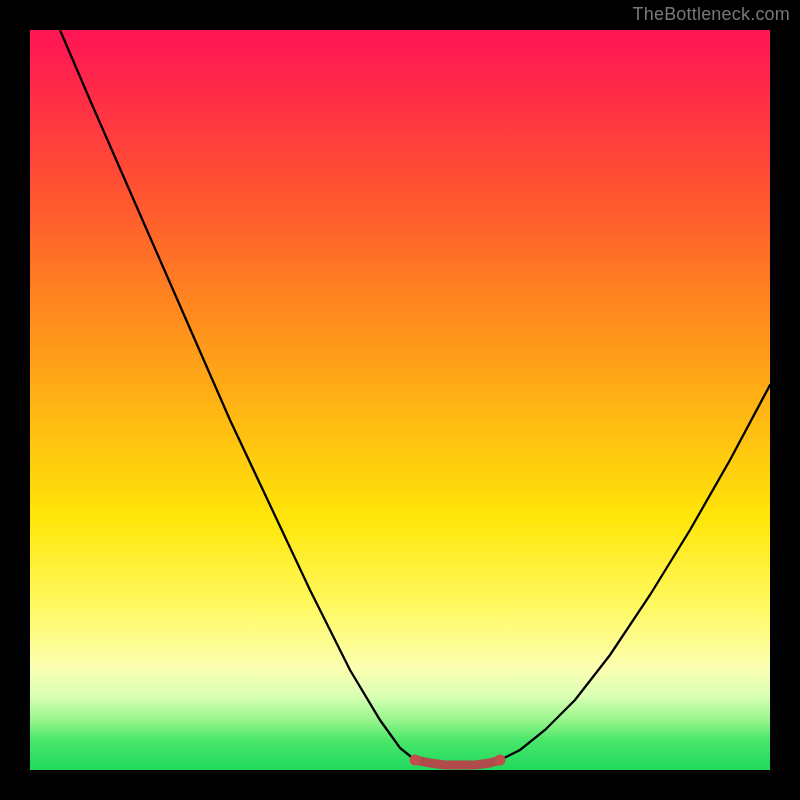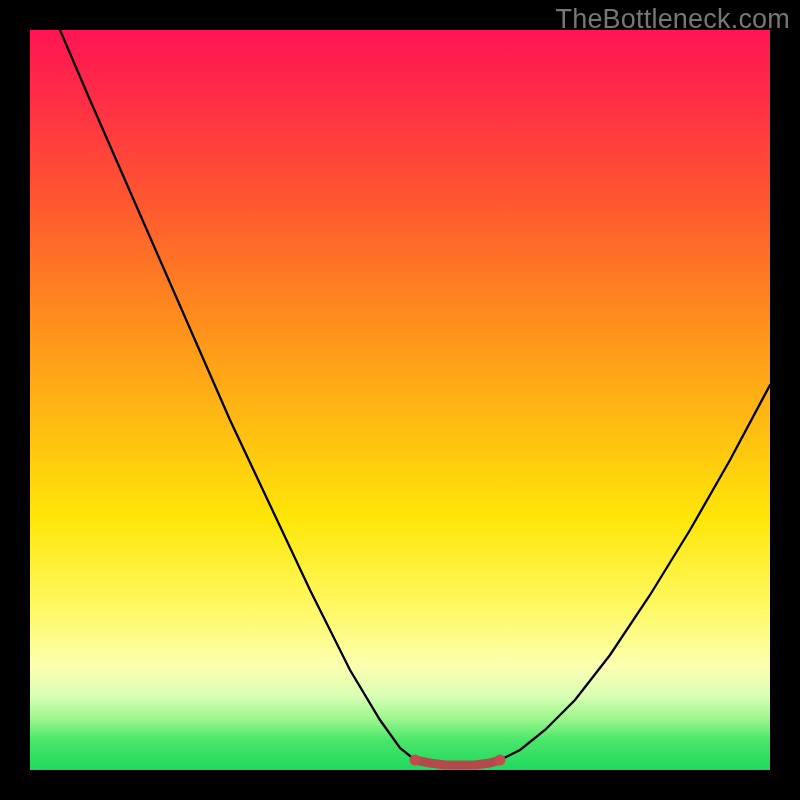--- a/index.html
+++ b/index.html
@@ -14,21 +14,21 @@
   .canvas-wrap {
     position: relative;
     width: 800px;
     height: 800px;
   }
   .watermark {
     position: absolute;
     top: 4px;
     right: 10px;
     color: #777;
-    font-size: 27px;
+    font-size: 18px;
     font-weight: 400;
     letter-spacing: 0.2px;
     z-index: 20;
   }
   .plot-area {
     position: absolute;
     left: 30px;
     top: 30px;
     width: 740px;
     height: 740px;

